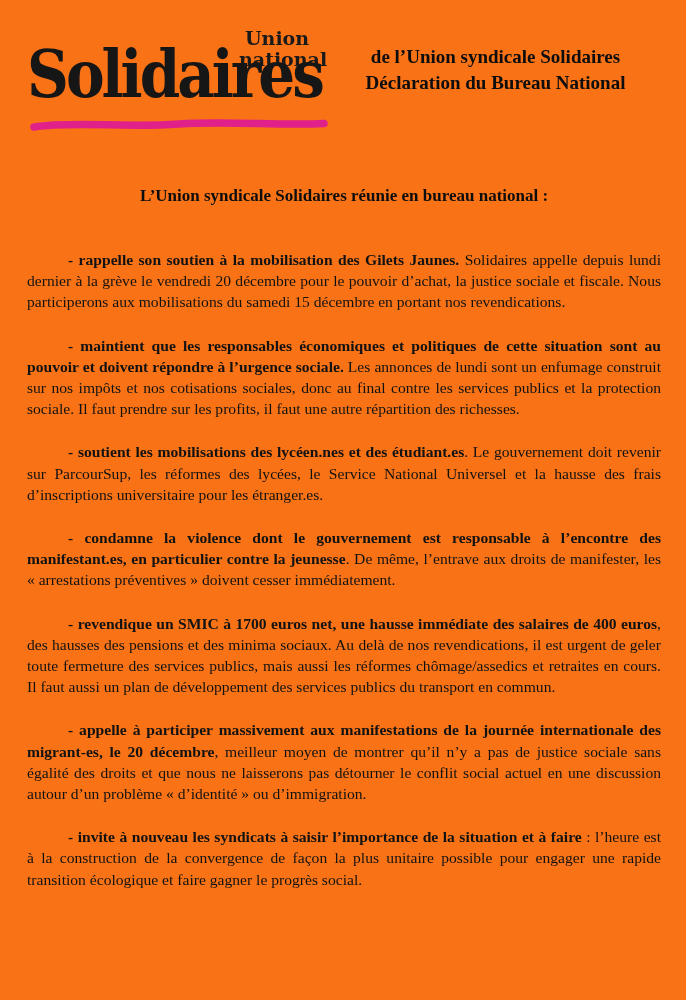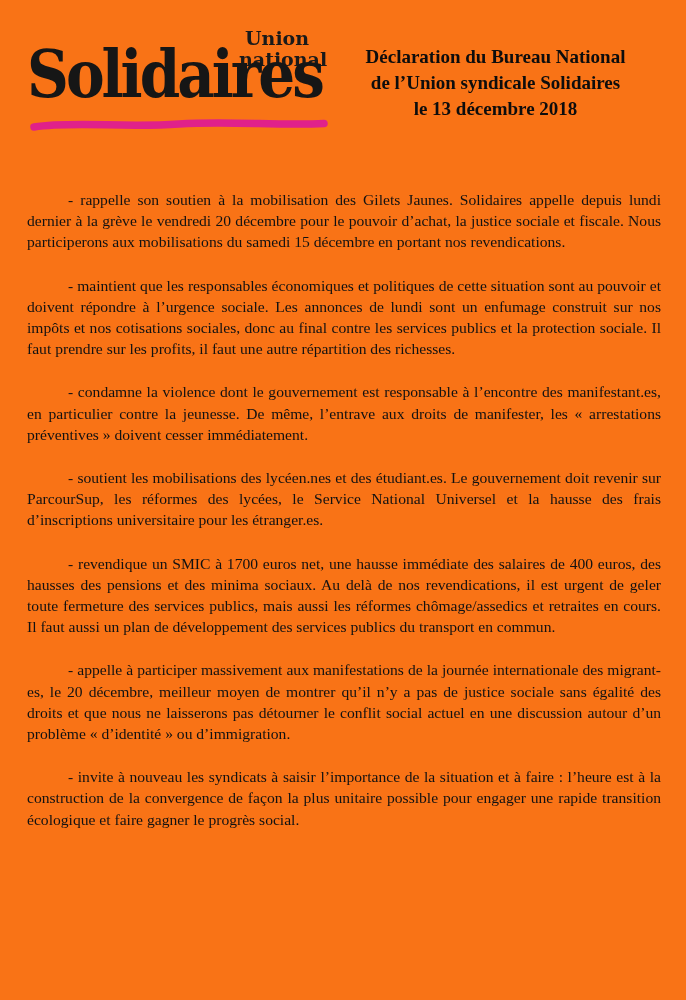--- a/index.html
+++ b/index.html
@@ -84,49 +84,49 @@
   .body-text {
     margin-top: 43px;
     font-size: 15.6px;
     line-height: 21.2px;
     text-align: justify;
   }
   .para {
     margin: 0 0 22px 0;
     text-indent: 41px;
   }
-  .para b { font-weight: normal; }
+  .para b { font-weight: bold; }
 </style>
 </head>
 <body>
 
 <div class="page">
 
   <header class="masthead">
     <div class="logo">
       <div class="logo-tagline">
         <span class="tag1">Union</span>
         <span class="tag2">national</span>
       </div>
       <div class="logo-wordmark">Solidaires</div>
       <svg class="logo-underline" width="300" height="16" viewBox="0 0 300 16">
         <path d="M5 11 C 45 5, 95 12, 150 8 C 200 4.5, 250 10, 295 7.5" fill="none" stroke="#e0218a" stroke-width="7.5" stroke-linecap="round"></path>
       </svg>
     </div>
     <div class="doc-title">
+      <div>de l’Union syndicale Solidaires</div>
       <div>Déclaration du Bureau National</div>
-      <div>de l’Union syndicale Solidaires</div>
-      <div>le 13 décembre 2018</div>
     </div>
   </header>
 
+  <h2 class="heading">L’Union syndicale Solidaires réunie en bureau national :</h2>
 
   <div class="body-text">
     <p class="para"><b>- rappelle son soutien à la mobilisation des Gilets Jaunes.</b><span> Solidaires appelle depuis lundi dernier à la grève le vendredi 20 décembre pour le pouvoir d’achat, la justice sociale et fiscale. Nous participerons aux mobilisations du samedi 15 décembre en portant nos revendications.</span></p>
     <p class="para"><b>- maintient que les responsables économiques et politiques de cette situation sont au pouvoir et doivent répondre à l’urgence sociale.</b><span> Les annonces de lundi sont un enfumage construit sur nos impôts et nos cotisations sociales, donc au final contre les services publics et la protection sociale. Il faut prendre sur les profits, il faut une autre répartition des richesses.</span></p>
+    <p class="para"><b>- soutient les mobilisations des lycéen.nes et des étudiant.es</b><span>. Le gouvernement doit revenir sur ParcourSup, les réformes des lycées, le Service National Universel et la hausse des frais d’inscriptions universitaire pour les étranger.es.</span></p>
     <p class="para"><b>- condamne la violence dont le gouvernement est responsable à l’encontre des manifestant.es, en particulier contre la jeunesse</b><span>. De même, l’entrave aux droits de manifester, les « arrestations préventives » doivent cesser immédiatement.</span></p>
-    <p class="para"><b>- soutient les mobilisations des lycéen.nes et des étudiant.es</b><span>. Le gouvernement doit revenir sur ParcourSup, les réformes des lycées, le Service National Universel et la hausse des frais d’inscriptions universitaire pour les étranger.es.</span></p>
     <p class="para"><b>- revendique un SMIC à 1700 euros net, une hausse immédiate des salaires de 400 euros</b><span>, des hausses des pensions et des minima sociaux. Au delà de nos revendications, il est urgent de geler toute fermeture des services publics, mais aussi les réformes chômage/assedics et retraites en cours. Il faut aussi un plan de développement des services publics du transport en commun.</span></p>
     <p class="para"><b>- appelle à participer massivement aux manifestations de la journée internationale des migrant-es, le 20 décembre</b><span>, meilleur moyen de montrer qu’il n’y a pas de justice sociale sans égalité des droits et que nous ne laisserons pas détourner le conflit social actuel en une discussion autour d’un problème « d’identité » ou d’immigration.</span></p>
     <p class="para"><b>- invite à nouveau les syndicats à saisir l’importance de la situation et à faire</b><span> : l’heure est à la construction de la convergence de façon la plus unitaire possible pour engager une rapide transition écologique et faire gagner le progrès social.</span></p>
   </div>
 
 </div>
 
 </body></html>

